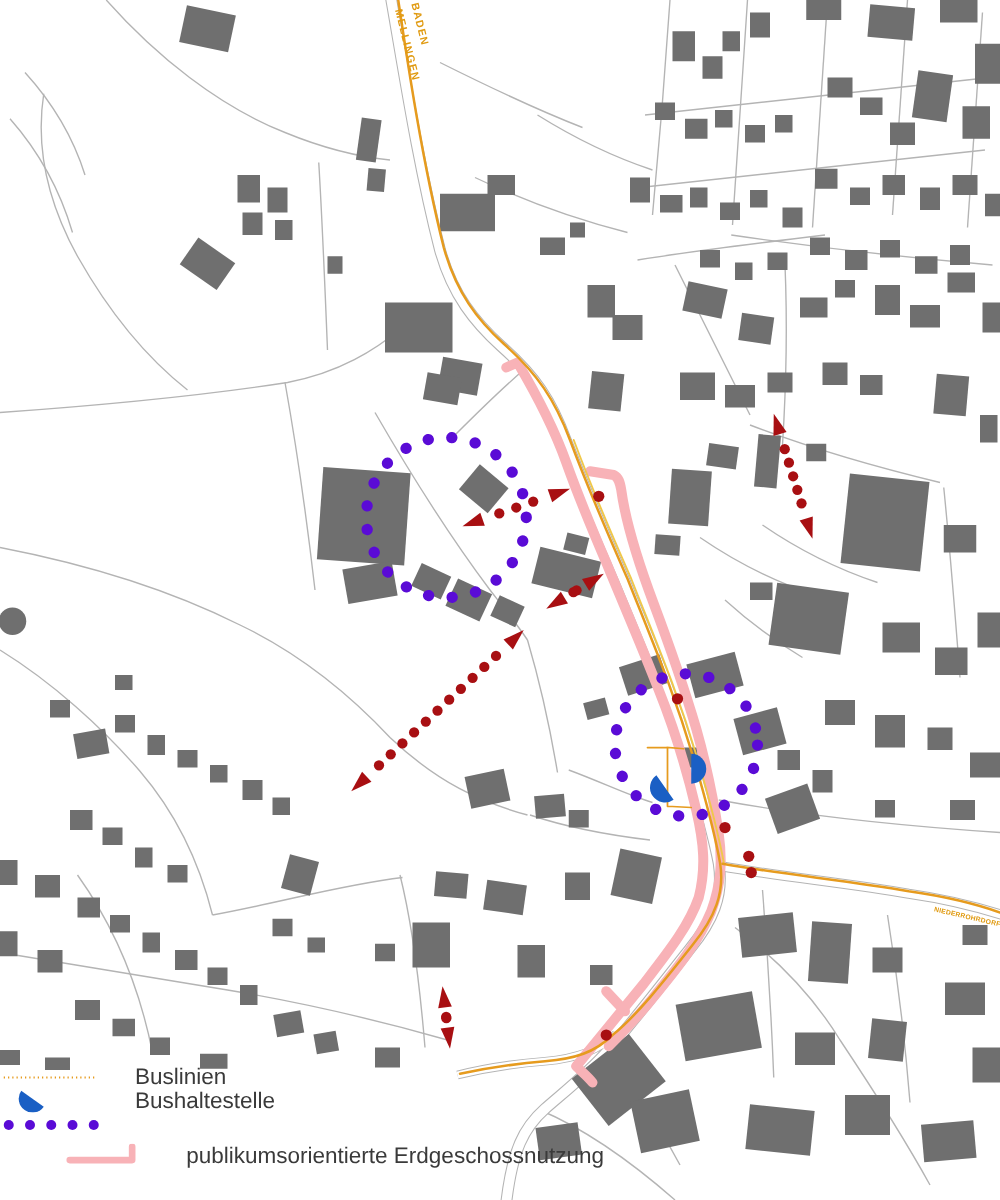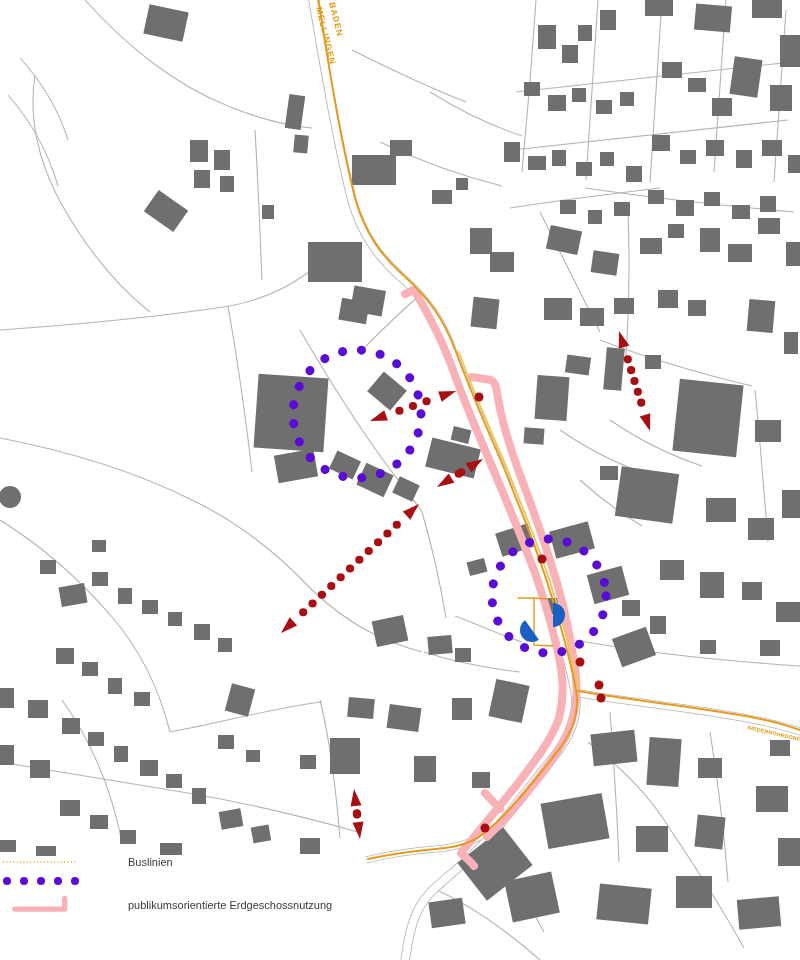--- a/index.html
+++ b/index.html
@@ -2,23 +2,23 @@
 <html style="--c-building: #6f6f6f; --c-road_line: #b4b4b4; --c-bus_line: #e69b1e; --c-bus_line2: #f0c84a; --c-ground_floor: #f8b2b7; --c-public_life: #5a0bd6; --c-velo_route: #a80f12; --c-bus_stop: #1a5fc4; --c-label_orange: #e09a10; --c-text: #3a3a3a;"><head>
 <meta charset="utf-8">
 <style>
   html,body{margin:0;padding:0;background:#fff;font-family:"Liberation Sans",sans-serif;}
   .stage{position:relative;width:800px;height:960px;background:#fff;overflow:hidden;}
   #map-svg{position:absolute;left:0;top:0;width:800px;height:960px;}
   .route-label{fill:var(--c-label_orange);font-weight:bold;letter-spacing:1px;}
   .route-label-small{fill:var(--c-label_orange);font-weight:bold;letter-spacing:0.2px;}
   .legend{position:absolute;left:0;top:852px;width:480px;display:flex;flex-direction:column;}
   .lg-row{display:flex;align-items:center;height:19px;}
-  .lg-row.last{margin-top:4px;height:22px;}
+  .lg-row.last{margin-top:4px;height:22px;padding-left:41px;}
   .lg-swatch{width:100px;height:18px;flex:0 0 100px;}
-  .lg-label{font-size:11px;color:#3a3a3a;margin-left:28px;white-space:nowrap;}
+  .lg-label{font-size:18px;color:#3a3a3a;margin-left:8px;white-space:nowrap;}
   .lg-dot{display:inline-block;width:7px;height:7px;border-radius:50%;background:var(--c-velo_route);margin:0 5px 1px 6px;vertical-align:middle;}
   .sw-bus{stroke:var(--c-bus_line);}
   .sw-stop{fill:var(--c-bus_stop);}
   .sw-life{fill:var(--c-public_life);}
   .sw-velo{fill:var(--c-velo_route);}
   .sw-pink{stroke:var(--c-ground_floor);}
 </style>
 </head>
 <body>
 
@@ -316,20 +316,26 @@
 
   <div class="legend">
     <div class="lg-row">
       <svg class="lg-swatch" viewBox="0 0 100 18">
         <line class="sw-bus" x1="3" y1="9" x2="77" y2="9" stroke-width="1.7" stroke-dasharray="1 2.4"></line>
       </svg>
       <span class="lg-label">Buslinien</span>
     </div>
     <div class="lg-row">
       <svg class="lg-swatch" viewBox="0 0 100 18">
+        <path class="sw-stop" d="M-11,0 A11,11 0 0 1 11,0 Z" transform="translate(26,7) rotate(215)"></path>
+      </svg>
+      <span class="lg-label">Bushaltestelle</span>
+    </div>
+    <div class="lg-row">
+      <svg class="lg-swatch" viewBox="0 0 100 18">
         <circle class="sw-life" cx="7" cy="9" r="4"></circle>
           <circle class="sw-life" cx="24" cy="9" r="4"></circle>
         <circle class="sw-life" cx="41" cy="9" r="4"></circle>
           <circle class="sw-life" cx="58" cy="9" r="4"></circle>
         <circle class="sw-life" cx="75" cy="9" r="4"></circle>
       </svg>
     </div>
     <div class="lg-row last">
       <svg class="lg-swatch" viewBox="0 0 100 22">
         <path class="sw-pink" d="M7,16 L68,16 L68,3" fill="none" stroke-width="6.5" stroke-linecap="round" stroke-linejoin="round"></path>

